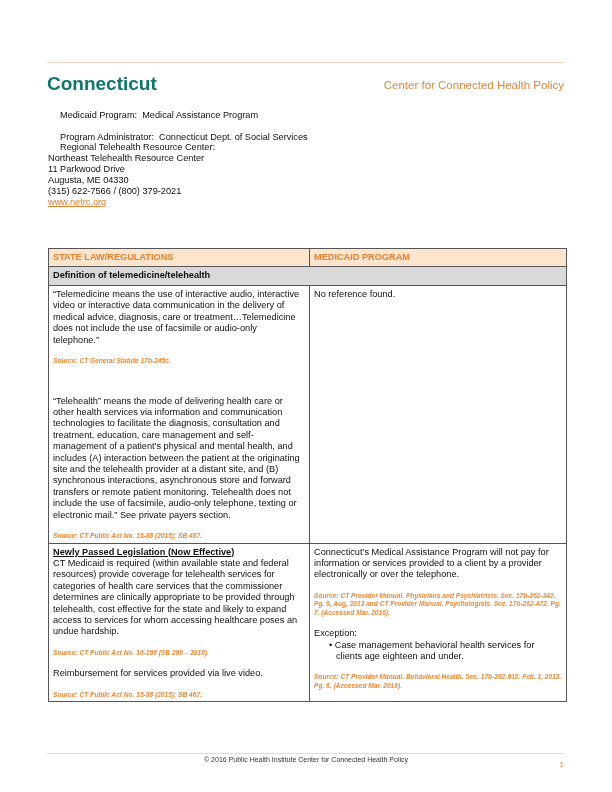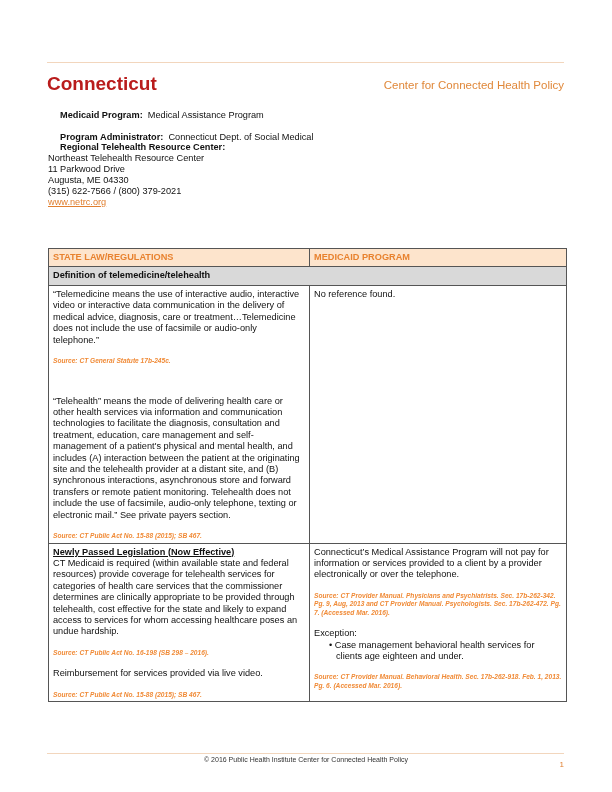--- a/index.html
+++ b/index.html
@@ -1,22 +1,22 @@
 <!DOCTYPE html>
 <html><head>
 <meta charset="utf-8">
 <style>
   html, body { margin:0; padding:0; background:#ffffff; }
   body { width:612px; height:792px; position:relative; overflow:hidden;
          font-family:"Liberation Sans", sans-serif; color:#111; }
   .hdr-org { position:absolute; right:48px; top:45px; font-size:11.5px; color:#e0883a;margin-top:34px; }
   .hdr-rule { position:absolute; left:47px; right:48px; top:62px; height:1px; background:#f2d6bd; }
-  .title { position:absolute; left:47px; top:73px; font-size:19px; font-weight:bold; color:#b91c1c; }
+  .title { position:absolute; left:47px; top:73px; font-size:19px; font-weight:bold; color:#0f766e; }
   .meta { position:absolute; left:48px; font-size:9.2px; line-height:11px; }
-  .meta b { font-weight:bold;padding-left:12px; }
+  .meta b { font-weight:normal;padding-left:12px; }
   .link { color:#e07f2f; text-decoration:underline; }
   table.law { position:absolute; left:48px; top:248px; width:519px; border-collapse:collapse;
               font-size:9.2px; line-height:11.4px; table-layout:fixed; }
   table.law td, table.law th { border:1px solid #555; vertical-align:top; text-align:left; }
   table.law th { background:#fde4cc; color:#e8822f; font-weight:bold; padding:3px 4px 2px 4px; height:12px; }
   table.law th.c1 { width:252px;margin-top:8px; }
   .sec td { background:#d9d9d9; font-weight:bold; padding:3px 4px; height:12px; }
   .cell { padding:3px 4px 2px 4px; }
   .src { color:#f08a36; font-style:italic; font-weight:bold; font-size:6.6px; line-height:8.5px; }
   .gap-s { height:11px; }
@@ -33,21 +33,21 @@
 <div class="hdr-org">Center for Connected Health Policy</div>
 <div class="hdr-rule"></div>
 <div class="title">Connecticut</div>
 
 <div class="meta" style="top:110px;">
   <b>Medicaid Program:</b>&nbsp;
   <span>Medical Assistance Program</span>
 </div>
 <div class="meta" style="top:132px;">
   <b>Program Administrator:</b>&nbsp;
-  <span>Connecticut Dept. of Social Medical</span>
+  <span>Connecticut Dept. of Social Services</span>
 </div>
 <div class="meta" style="top:142px;">
   <div><b>Regional Telehealth Resource Center:</b></div>
   <div>Northeast Telehealth Resource Center</div>
   <div>11 Parkwood Drive</div>
   <div>Augusta, ME 04330</div>
   <div>(315) 622-7566 / (800) 379-2021</div>
   <div><span class="link">www.netrc.org</span></div>
 </div>
 

